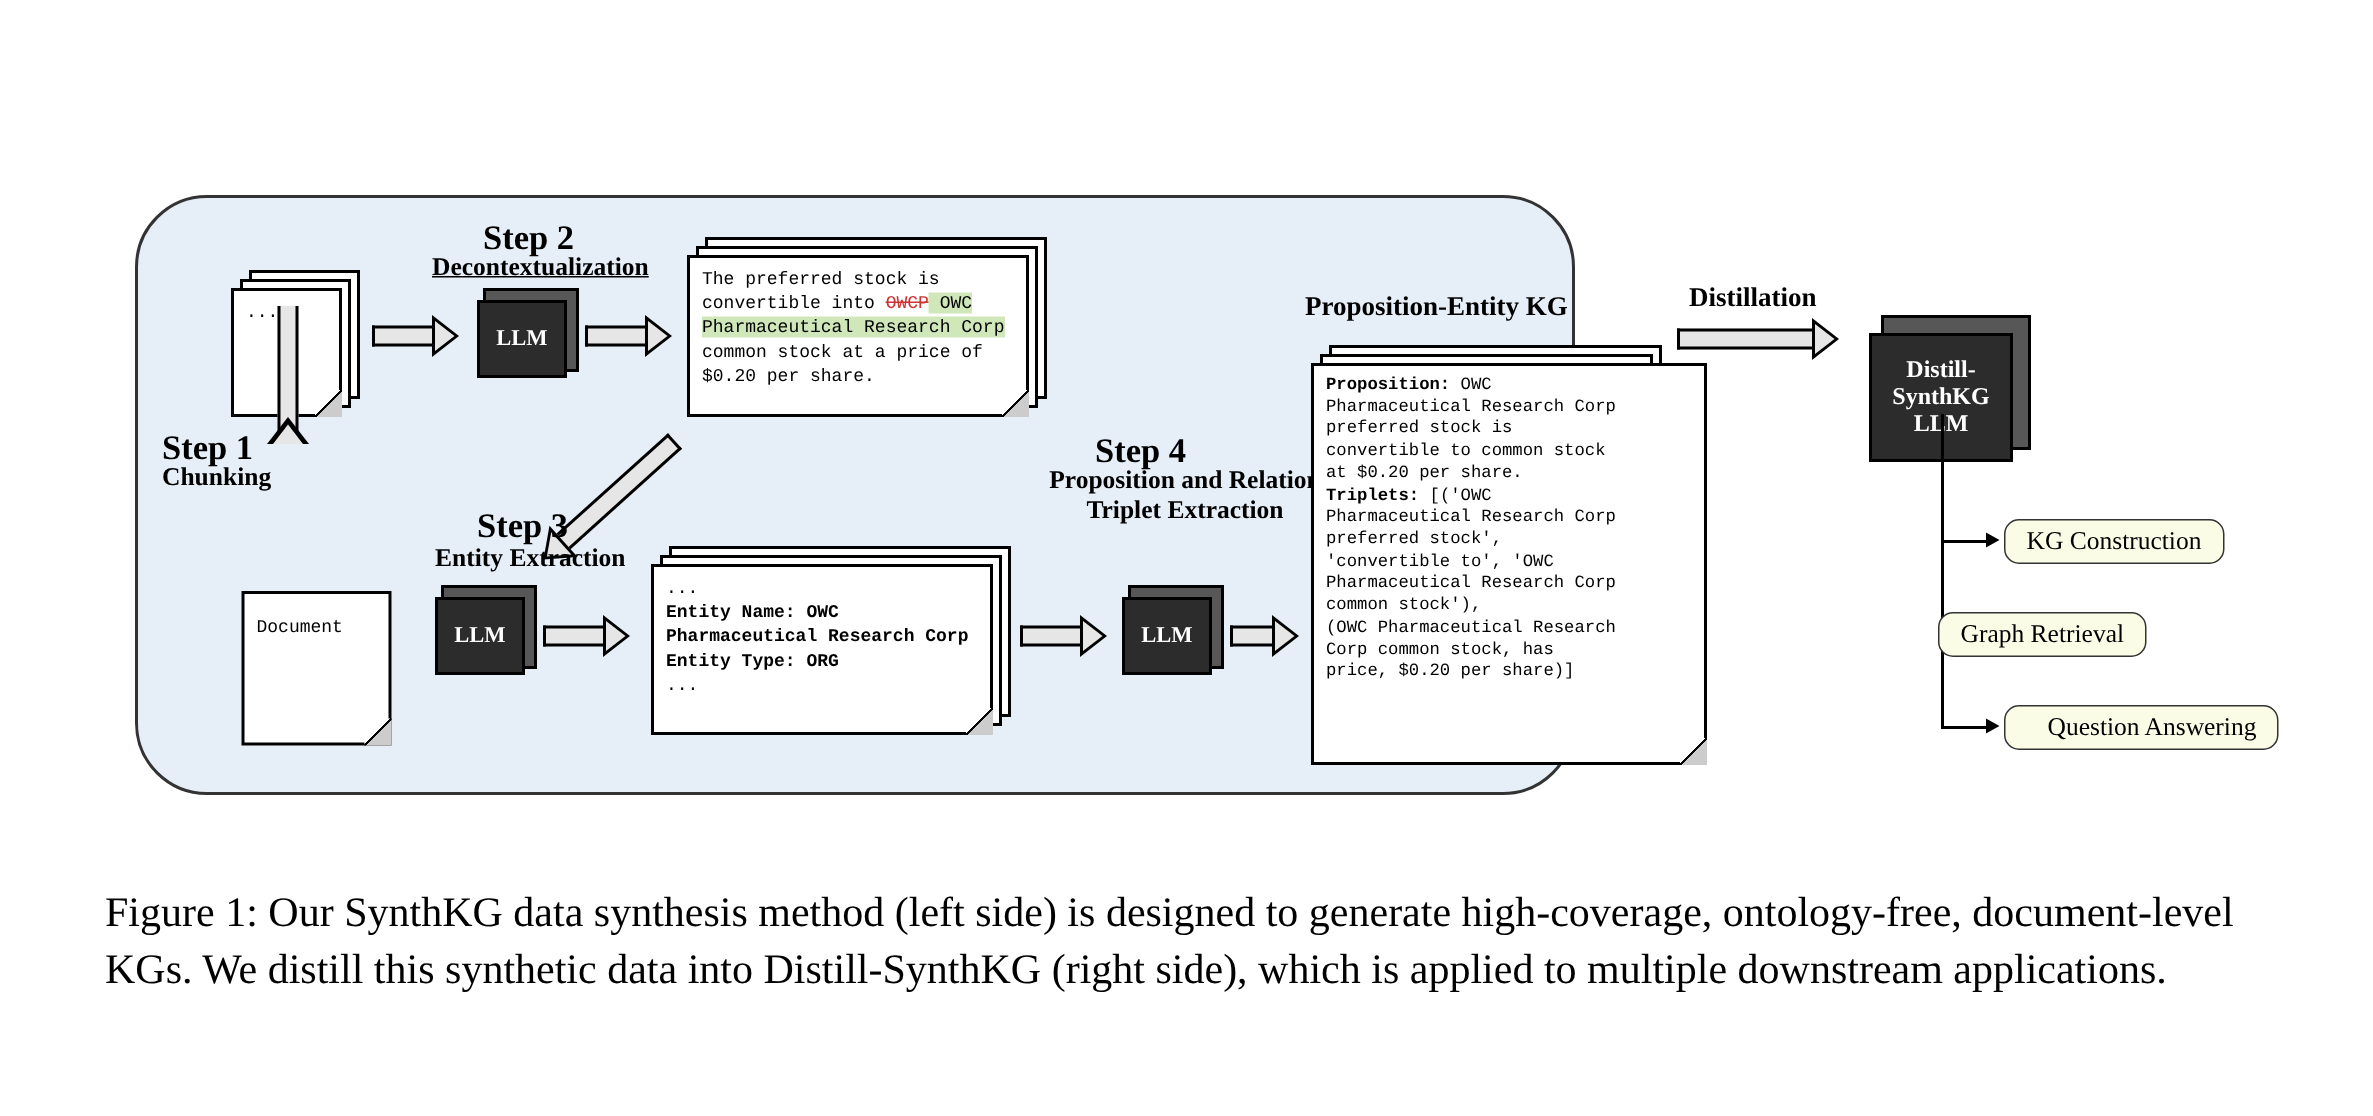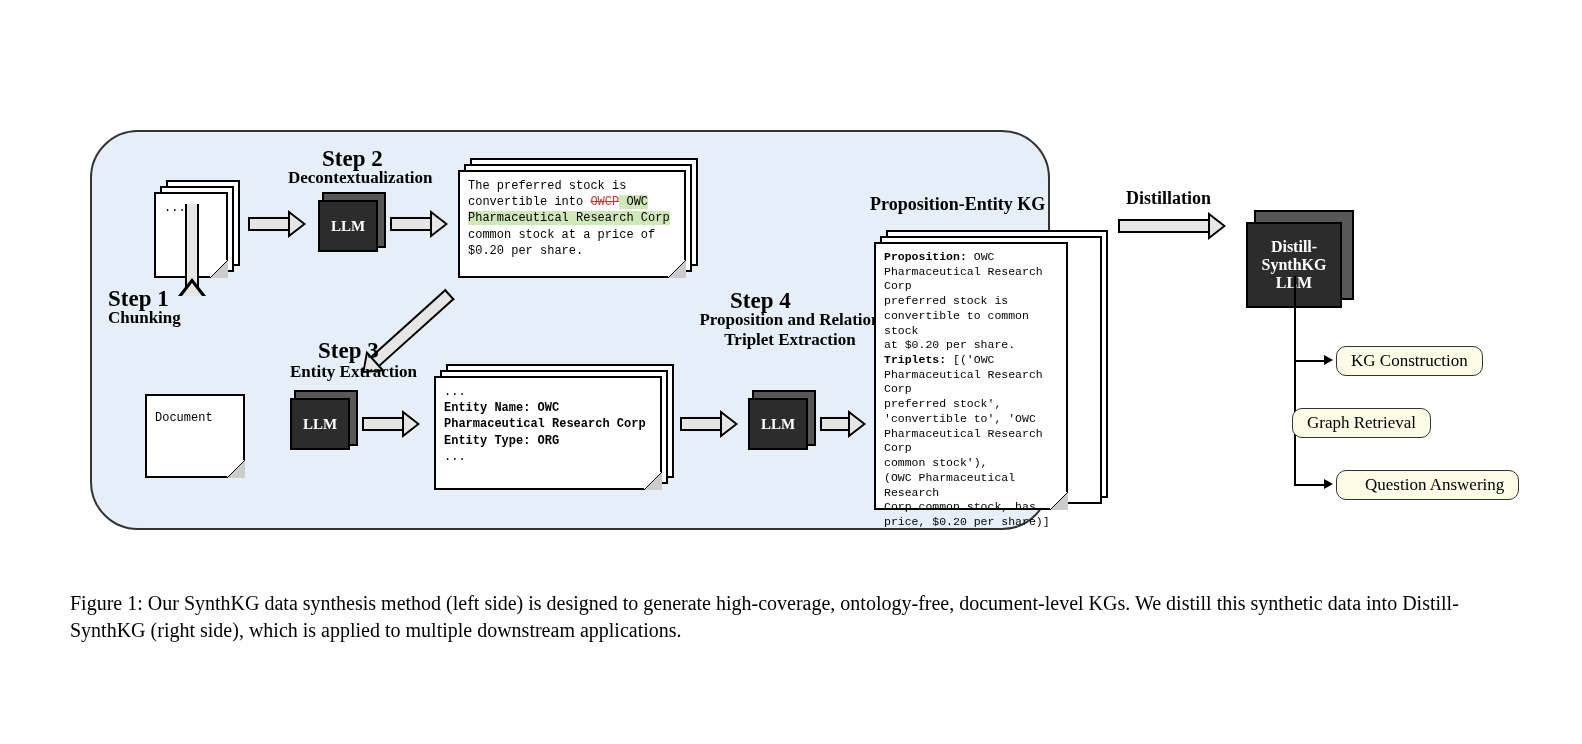--- a/index.html
+++ b/index.html
@@ -54,53 +54,53 @@
   .arrow-diag { position: absolute; transform-origin: left center; }
   .arrow-diag .shaft { position: absolute; left:0; top:-7px; height:14px; background:#e6e6e6; border:2px solid #000; border-right:none; }
   .arrow-diag .head { position:absolute; width:0;height:0; border-top:14px solid transparent; border-bottom:14px solid transparent; border-left:18px solid #000; top:-14px;}
   .arrow-diag .head::after { content:""; position:absolute; left:-16px; top:-10px; width:0; height:0; border-top:10px solid transparent; border-bottom:10px solid transparent; border-left:13px solid #e6e6e6; }
 
   .strike { text-decoration: line-through; color: #c33; }
   .hl { background: #cfe7b9; }
 
   .downstream { position: absolute; background: #fbfce6; border: 1.5px solid #333; border-radius: 10px; padding: 4px 14px; font-family: "Times New Roman", serif; font-size: 17px; }
 
-  .caption { position: absolute; left: 70px; top: 590px; width: 1440px; font-family: "Times New Roman", serif; font-size: 20px; line-height: 1.35; }
+  .caption { position: absolute; left: 70px; top: 590px; width: 1440px; font-family: "Times New Roman", serif; font-size: 28px; line-height: 1.35; }
 
   .connector { position: absolute; border-left: 2px solid #000; }
   .connector-h { position: absolute; border-top: 2px solid #000; }
   .tri { position:absolute; width:0;height:0; border-top:5px solid transparent; border-bottom:5px solid transparent; border-left:9px solid #000;}
 </style>
 </head>
 <body>
 
 <div class="main-panel"></div>
 
 <div class="step-label" style="left:108px; top:286px;">Step 1</div>
 <div class="step-sub" style="left:108px; top:308px;">Chunking</div>
 
 <div class="paper" style="left:166px; top:180px; width:74px; height:86px;"></div>
 <div class="paper" style="left:160px; top:186px; width:74px; height:86px;"></div>
 <div class="paper" style="left:154px; top:192px; width:74px; height:86px;">
   <div class="content">...</div>
   <div class="dogear"></div>
 </div>
 
-<div class="paper" style="left:145px; top:394px; width:100px; height:84px;">
+<div class="paper" style="left:161px; top:394px; width:100px; height:103px;">
   <div class="content" style="padding-top:14px;">Document</div>
   <div class="dogear"></div>
 </div>
 
 <div class="arrow-u" style="left:192px; top:292px;">
   <div class="shaft" style="height:88px;"></div>
   <div class="head" style="top:-14px;"></div>
 </div>
 
 <div class="step-label" style="left:322px; top:146px;">Step 2</div>
-<div class="step-sub" style="left:288px; top:168px;">Decontextualization</div>
+<div class="step-sub" style="left:288px; top:168px;text-decoration:underline;">Decontextualization</div>
 
 <div class="arrow-r" style="left:248px; top:224px;">
     <div class="shaft" style="width:40px;"></div>
     <div class="head" style="left:40px;"></div>
   </div>
 <div class="llm" style="left:318px; top:200px;">
     <span>LLM</span>
   </div>
 <div class="arrow-r" style="left:390px; top:224px;">
     <div class="shaft" style="width:40px;"></div>
@@ -163,21 +163,21 @@
   </div>
 <div class="arrow-r" style="left:820px; top:424px;">
     <div class="shaft" style="width:28px;"></div>
     <div class="head" style="left:28px;"></div>
   </div>
 
 <div class="title-label" style="left:870px; top:194px;">Proposition-Entity KG</div>
 
 <div class="paper" style="left:886px; top:230px; width:222px; height:268px;"></div>
 <div class="paper" style="left:880px; top:236px; width:222px; height:268px;"></div>
-<div class="paper" style="left:874px; top:242px; width:194px; height:268px;">
+<div class="paper" style="left:874px; top:242px; width:264px; height:268px;">
   <div class="content" style="font-size:11.5px; line-height:1.28;">
     <span class="bold">Proposition:</span><span style="white-space:pre-line;"> OWC
 Pharmaceutical Research Corp
 preferred stock is
 convertible to common stock
 at $0.20 per share.</span>
     <br>
     <span class="bold">Triplets:</span><span style="white-space:pre-line;"> [('OWC
 Pharmaceutical Research Corp
 preferred stock',

